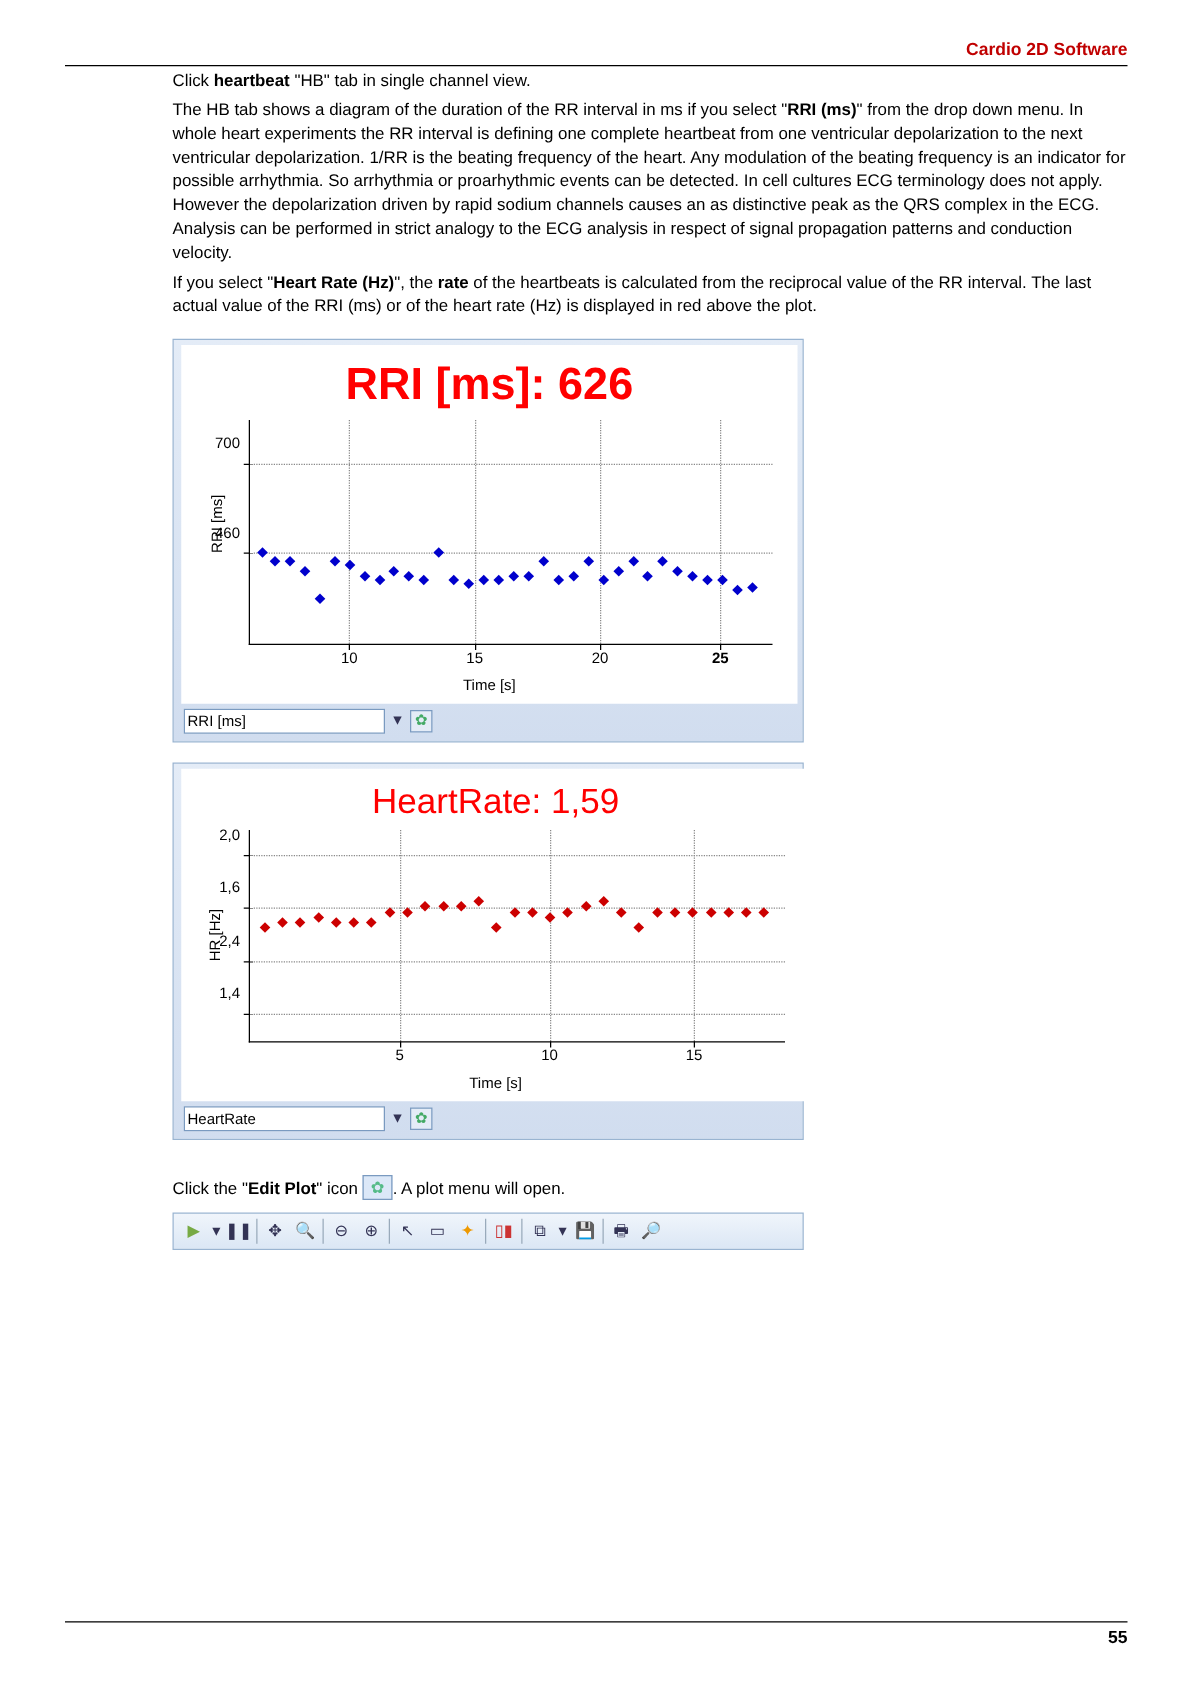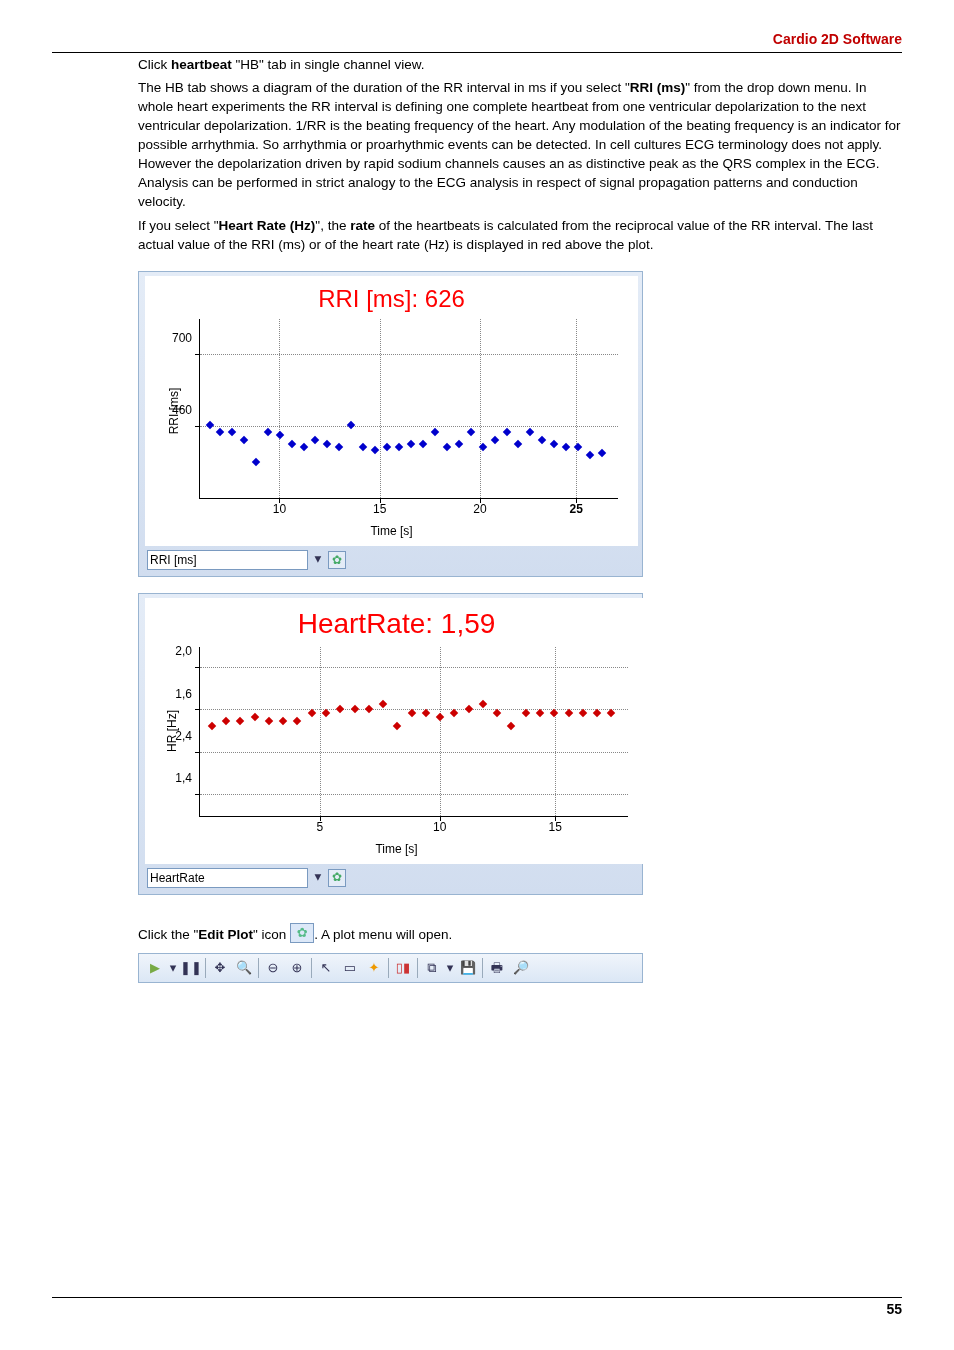--- a/index.html
+++ b/index.html
@@ -32,21 +32,21 @@
     background: linear-gradient(#e4ecf7, #d1ddef);
     margin-top: 16px;
     padding: 4px 6px 4px 6px;
     display: inline-block;
   }
   .chart-plot {
     background: #fff;
     position: relative;
   }
   .chart-title { text-align:center; color: #ff0000; font-family: Arial, sans-serif; }
-  .chart-title.big { font-size: 24px; padding: 6px 0 0 0; font-weight: normal; }
+  .chart-title.big { font-size: 36px; padding: 6px 0 0 0; font-weight: bold; }
   .chart-title.big2 { font-size: 28px; padding: 6px 0 0 0; font-weight: normal; }
   .axis-label-y {
     position:absolute; left: 6px; top: 50%; transform: translateY(-50%) rotate(-90deg);
     font-size: 12px; color:#000; white-space: nowrap;
   }
   .plot-area {
     position: relative;
     margin: 4px 20px 4px 54px;
     height: 180px;
     border-left: 1.5px solid #000;

